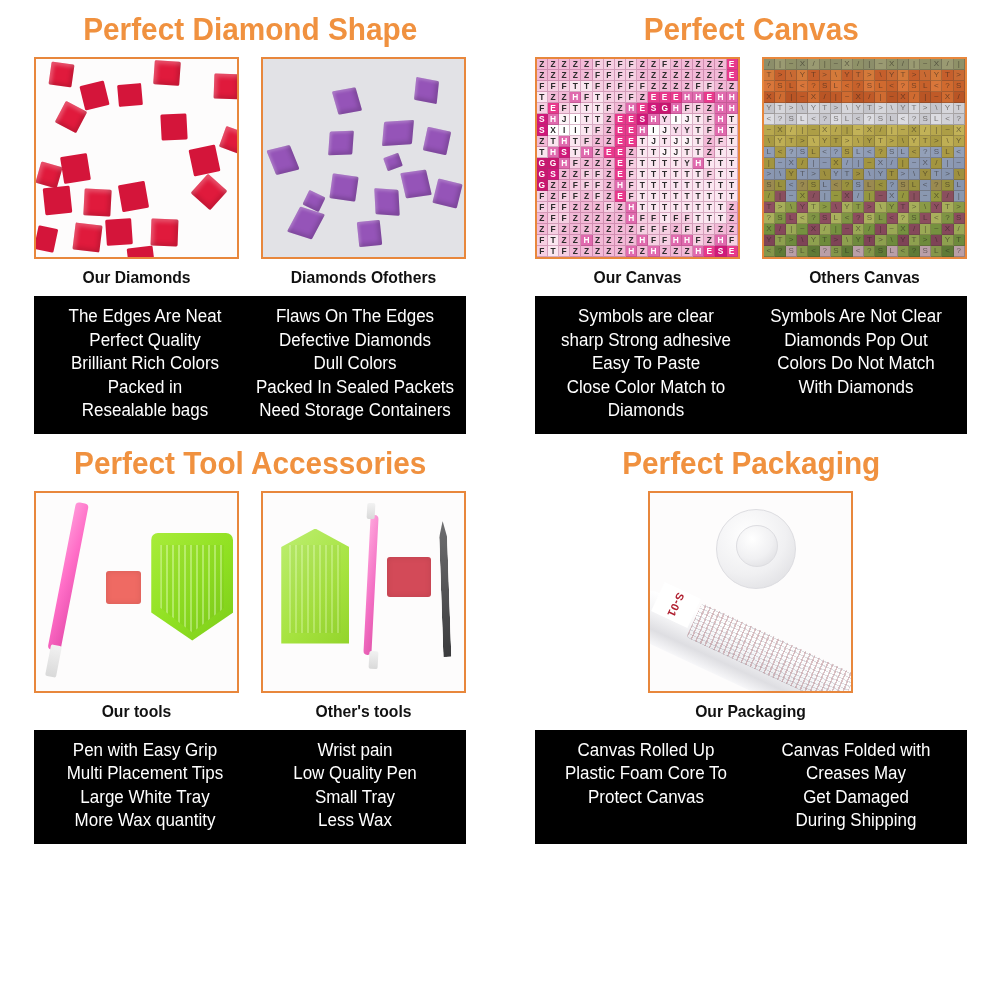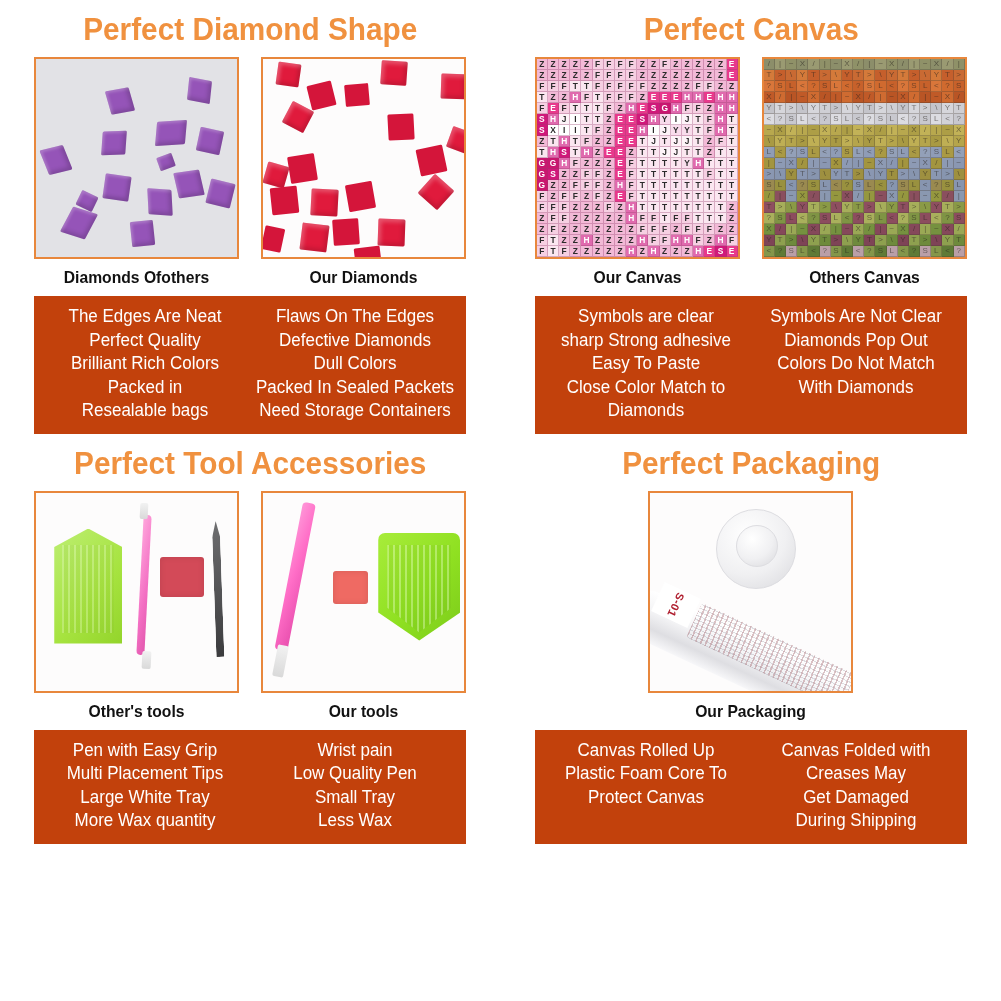--- a/index.html
+++ b/index.html
@@ -57,21 +57,21 @@
     font-size: 16.5px;
     font-weight: bold;
     color: #111;
     padding-top: 9px;
     transform: scaleX(0.95);
     white-space: nowrap;
   }
 
   .textrow { display: flex; justify-content: center; gap: 22px; margin-top: 9px; }
   .tbox {
-    background: #c2410c;
+    background: #000000;
     color: #fff;
     width: 432px;
     padding: 9px 6px 11px 6px;
     display: flex;
   }
   .tbox .col {
     width: 50%;
     text-align: center;
     font-size: 17.5px;
     line-height: 23.5px;
@@ -181,42 +181,20 @@
 <body>
 
 <div class="page">
 
 
   <div class="quad">
 
     <div class="half">
       <div class="sec-title">Perfect Diamond Shape</div>
       <div class="pair">
-
-        <div class="cell">
-          <div class="photo">
-            <div class="bg-gray">
-              <div class="sq pur" style="left:72px;top:30px;width:24px;height:24px;transform:rotate(-10deg) skewX(6deg)"></div>
-              <div class="sq pur" style="left:152px;top:20px;width:23px;height:23px;transform:rotate(6deg) skewY(5deg)"></div>
-              <div class="sq pur" style="left:120px;top:62px;width:30px;height:24px;transform:rotate(-4deg) skewX(-9deg)"></div>
-              <div class="sq pur" style="left:162px;top:70px;width:24px;height:24px;transform:rotate(12deg)"></div>
-              <div class="sq pur" style="left:66px;top:72px;width:24px;height:24px;transform:rotate(4deg) skewY(-6deg)"></div>
-              <div class="sq pur" style="left:8px;top:88px;width:24px;height:26px;transform:rotate(-14deg) skewX(8deg)"></div>
-              <div class="sq pur" style="left:68px;top:116px;width:26px;height:25px;transform:rotate(8deg)"></div>
-              <div class="sq pur" style="left:140px;top:112px;width:26px;height:26px;transform:rotate(-8deg) skewX(5deg)"></div>
-              <div class="sq pur" style="left:172px;top:122px;width:25px;height:25px;transform:rotate(14deg)"></div>
-              <div class="sq pur" style="left:112px;top:130px;width:24px;height:26px;transform:rotate(-3deg) skewY(7deg)"></div>
-              <div class="sq pur" style="left:30px;top:150px;width:26px;height:28px;transform:rotate(18deg) skewX(-10deg)"></div>
-              <div class="sq pur" style="left:95px;top:162px;width:23px;height:25px;transform:rotate(-6deg)"></div>
-              <div class="sq pur" style="left:42px;top:134px;width:18px;height:16px;transform:rotate(26deg)"></div>
-              <div class="sq pur" style="left:122px;top:96px;width:16px;height:14px;transform:rotate(-20deg)"></div>
-            </div>
-          </div>
-          <div class="cap">Diamonds Ofothers</div>
-        </div>
 
         <div class="cell">
           <div class="photo">
             <div class="bg-white">
               <div class="sq red" style="left:14px;top:4px;width:23px;height:23px;transform:rotate(8deg)"></div>
               <div class="sq red2" style="left:46px;top:24px;width:25px;height:25px;transform:rotate(-14deg)"></div>
               <div class="sq red" style="left:23px;top:46px;width:24px;height:24px;transform:rotate(28deg)"></div>
               <div class="sq red2" style="left:82px;top:25px;width:24px;height:22px;transform:rotate(-5deg)"></div>
               <div class="sq red" style="left:118px;top:2px;width:26px;height:24px;transform:rotate(4deg)"></div>
               <div class="sq red2" style="left:125px;top:55px;width:26px;height:26px;transform:rotate(-3deg)"></div>
@@ -230,20 +208,42 @@
               <div class="sq red2" style="left:84px;top:124px;width:27px;height:27px;transform:rotate(-10deg)"></div>
               <div class="sq red" style="left:38px;top:165px;width:27px;height:27px;transform:rotate(7deg)"></div>
               <div class="sq red2" style="left:70px;top:160px;width:26px;height:26px;transform:rotate(-4deg)"></div>
               <div class="sq red" style="left:115px;top:160px;width:27px;height:27px;transform:rotate(2deg)"></div>
               <div class="sq red2" style="left:92px;top:188px;width:26px;height:24px;transform:rotate(-7deg)"></div>
               <div class="sq red" style="left:186px;top:70px;width:22px;height:22px;transform:rotate(20deg)"></div>
               <div class="sq red2" style="left:0px;top:168px;width:20px;height:24px;transform:rotate(12deg)"></div>
             </div>
           </div>
           <div class="cap">Our Diamonds</div>
+        </div>
+
+        <div class="cell">
+          <div class="photo">
+            <div class="bg-gray">
+              <div class="sq pur" style="left:72px;top:30px;width:24px;height:24px;transform:rotate(-10deg) skewX(6deg)"></div>
+              <div class="sq pur" style="left:152px;top:20px;width:23px;height:23px;transform:rotate(6deg) skewY(5deg)"></div>
+              <div class="sq pur" style="left:120px;top:62px;width:30px;height:24px;transform:rotate(-4deg) skewX(-9deg)"></div>
+              <div class="sq pur" style="left:162px;top:70px;width:24px;height:24px;transform:rotate(12deg)"></div>
+              <div class="sq pur" style="left:66px;top:72px;width:24px;height:24px;transform:rotate(4deg) skewY(-6deg)"></div>
+              <div class="sq pur" style="left:8px;top:88px;width:24px;height:26px;transform:rotate(-14deg) skewX(8deg)"></div>
+              <div class="sq pur" style="left:68px;top:116px;width:26px;height:25px;transform:rotate(8deg)"></div>
+              <div class="sq pur" style="left:140px;top:112px;width:26px;height:26px;transform:rotate(-8deg) skewX(5deg)"></div>
+              <div class="sq pur" style="left:172px;top:122px;width:25px;height:25px;transform:rotate(14deg)"></div>
+              <div class="sq pur" style="left:112px;top:130px;width:24px;height:26px;transform:rotate(-3deg) skewY(7deg)"></div>
+              <div class="sq pur" style="left:30px;top:150px;width:26px;height:28px;transform:rotate(18deg) skewX(-10deg)"></div>
+              <div class="sq pur" style="left:95px;top:162px;width:23px;height:25px;transform:rotate(-6deg)"></div>
+              <div class="sq pur" style="left:42px;top:134px;width:18px;height:16px;transform:rotate(26deg)"></div>
+              <div class="sq pur" style="left:122px;top:96px;width:16px;height:14px;transform:rotate(-20deg)"></div>
+            </div>
+          </div>
+          <div class="cap">Diamonds Ofothers</div>
         </div>
 
       </div>
 
       <div class="textrow">
         <div class="tbox">
           <div class="col">
             <div>The Edges Are Neat</div>
             <div>Perfect Quality</div>
             <div>Brilliant Rich Colors</div>
@@ -954,43 +954,43 @@
 
   <div class="quad">
 
     <div class="half">
       <div class="sec-title">Perfect Tool Accessories</div>
       <div class="pair">
 
         <div class="cell">
           <div class="photo">
             <div class="bg-white">
+              <div class="pen" style="left:40px;top:10px;width:13px;height:150px;transform:rotate(11deg);transform-origin:top center;"></div>
+              <div class="pen-tip" style="left:12px;top:152px;width:11px;height:32px;transform:rotate(11deg);"></div>
+              <div class="wax" style="left:70px;top:78px;width:35px;height:33px;"></div>
+              <div class="tray-big" style="left:115px;top:40px;width:82px;height:108px;border-radius:7px 7px 3px 3px;clip-path:polygon(0 0,100% 0,100% 74%,50% 100%,0 74%);"></div>
+              <div class="ribs" style="left:124px;top:52px;width:64px;height:88px;clip-path:polygon(0 0,100% 0,100% 72%,50% 100%,0 72%);opacity:.65;"></div>
+            </div>
+          </div>
+          <div class="cap">Our tools</div>
+        </div>
+
+        <div class="cell">
+          <div class="photo">
+            <div class="bg-white">
               <div class="tray-sm" style="left:18px;top:36px;width:68px;height:115px;background:linear-gradient(130deg,#bdee72,#a6e33f 60%,#93d42b);clip-path:polygon(50% 0,100% 16%,100% 100%,0 100%,0 16%);"></div>
               <div class="ribs" style="left:26px;top:52px;width:52px;height:88px;opacity:.5;"></div>
               <div class="pen" style="left:104px;top:22px;width:8px;height:140px;background:linear-gradient(100deg,#ffa8dd,#f36fc3 60%,#e257ad);transform:rotate(3deg);"></div>
               <div class="pen-tip" style="left:104px;top:10px;width:8px;height:16px;transform:rotate(3deg);"></div>
               <div class="pen-tip" style="left:106px;top:158px;width:9px;height:18px;transform:rotate(3deg);"></div>
               <div class="wax wax-dark" style="left:124px;top:64px;width:44px;height:40px;"></div>
               <div class="tweez" style="left:178px;top:28px;width:8px;height:136px;clip-path:polygon(50% 0,100% 12%,100% 100%,0 100%,0 12%);transform:rotate(-2deg);"></div>
             </div>
           </div>
           <div class="cap">Other's tools</div>
-        </div>
-
-        <div class="cell">
-          <div class="photo">
-            <div class="bg-white">
-              <div class="pen" style="left:40px;top:10px;width:13px;height:150px;transform:rotate(11deg);transform-origin:top center;"></div>
-              <div class="pen-tip" style="left:12px;top:152px;width:11px;height:32px;transform:rotate(11deg);"></div>
-              <div class="wax" style="left:70px;top:78px;width:35px;height:33px;"></div>
-              <div class="tray-big" style="left:115px;top:40px;width:82px;height:108px;border-radius:7px 7px 3px 3px;clip-path:polygon(0 0,100% 0,100% 74%,50% 100%,0 74%);"></div>
-              <div class="ribs" style="left:124px;top:52px;width:64px;height:88px;clip-path:polygon(0 0,100% 0,100% 72%,50% 100%,0 72%);opacity:.65;"></div>
-            </div>
-          </div>
-          <div class="cap">Our tools</div>
         </div>
 
       </div>
 
       <div class="textrow">
         <div class="tbox">
           <div class="col">
             <div>Pen with Easy Grip</div>
             <div>Multi Placement Tips</div>
             <div>Large White Tray</div>

